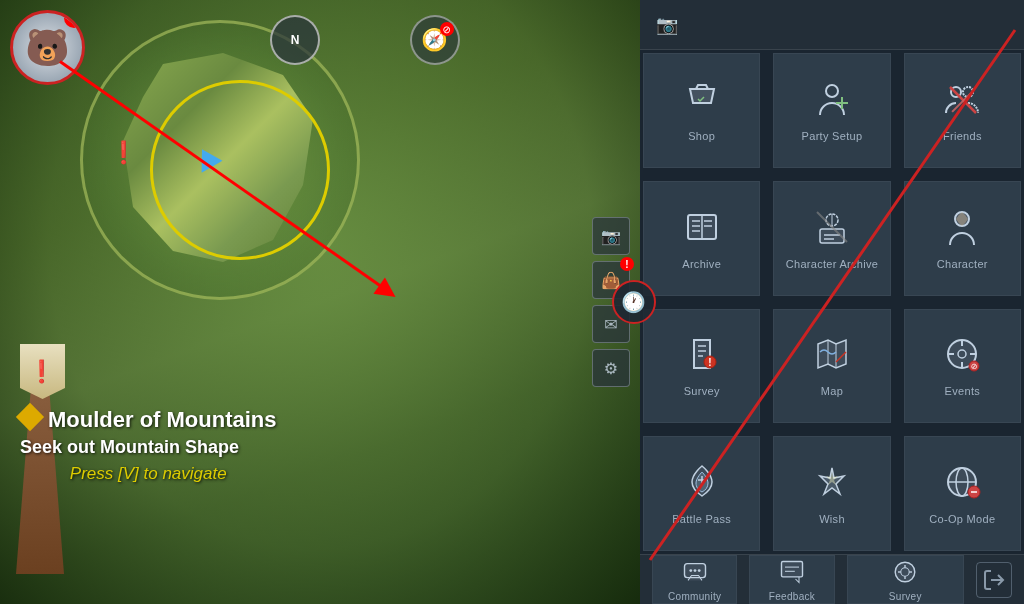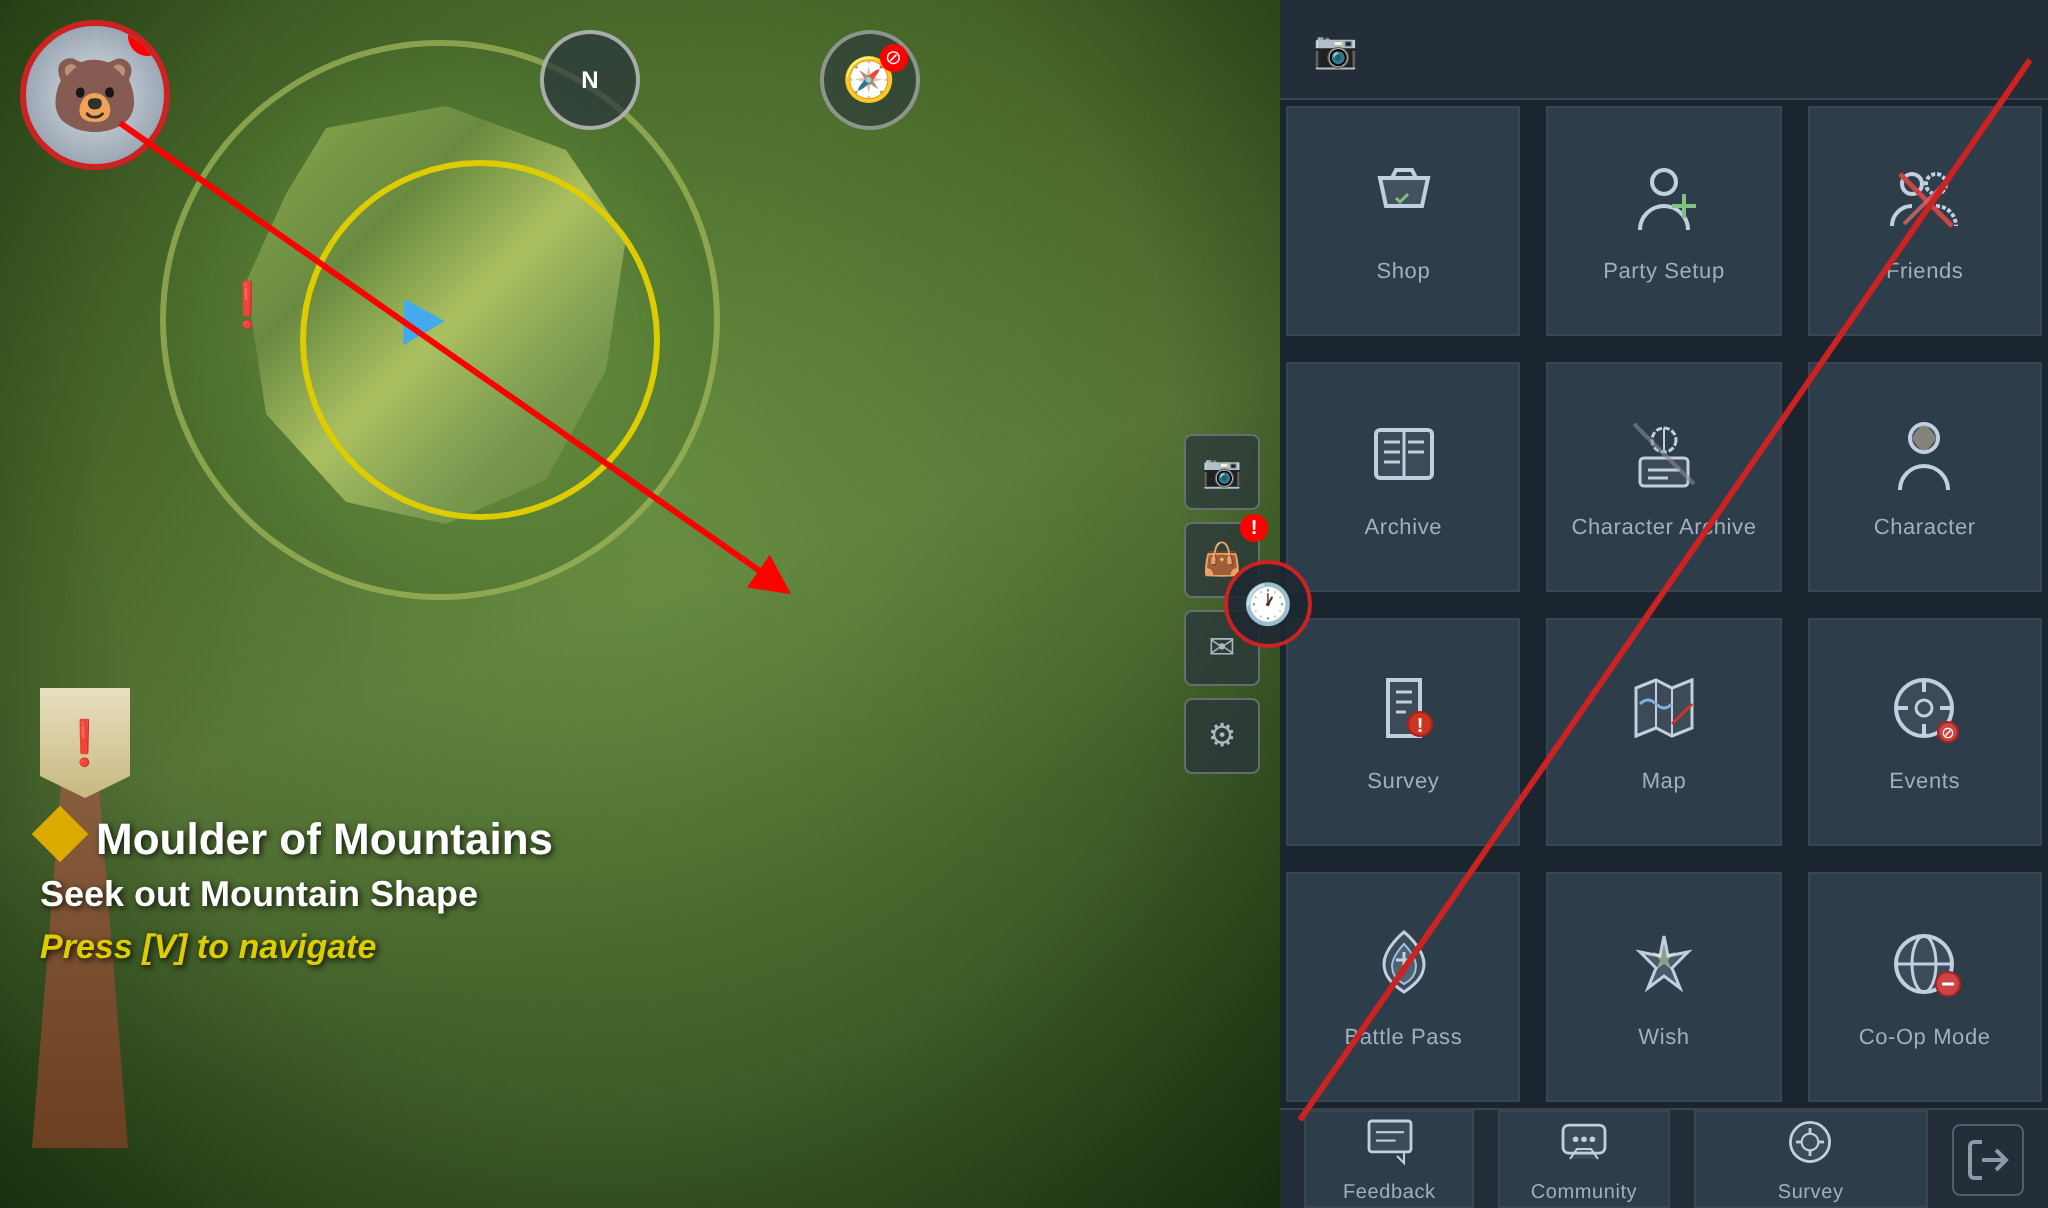--- a/index.html
+++ b/index.html
@@ -220,23 +220,24 @@
       font-size: 18px;
       font-weight: bold;
       text-shadow: 1px 1px 3px rgba(0,0,0,0.8);
       margin-top: 4px;
     }
 
     .quest-nav {
       color: #ddcc00;
       font-size: 17px;
       font-style: italic;
-      font-weight: bold;
+      font-weight: normal;
       margin-top: 6px;
       text-shadow: 1px 1px 3px rgba(0,0,0,0.9);
+      text-align: center;
     }
 
     
     .side-icons-left {
       position: absolute;
       right: 10px;
       top: 50%;
       transform: translateY(-50%);
       display: flex;
       flex-direction: column;
@@ -640,40 +641,40 @@
           </svg>
         </div>
         <div class="menu-item-label">Co-Op Mode</div>
       </div>
     </div>
 
     <div class="bottom-bar">
       <div class="menu-item" style="flex:1; background:#2e3d4a; border:1px solid rgba(255,255,255,0.05); padding:4px; display:flex; flex-direction:column; align-items:center; gap:2px; cursor:pointer; height:100%;">
         <div class="menu-item-icon" style="font-size:20px;">
           <svg width="28" height="28" viewBox="0 0 40 40" fill="none">
-            <rect x="5" y="5" width="30" height="22" rx="2" stroke="#c0d0e0" stroke-width="2" fill="rgba(192,208,224,0.1)"></rect>
-            <line x1="10" y1="13" x2="30" y2="13" stroke="#c0d0e0" stroke-width="1.5"></line>
-            <line x1="10" y1="19" x2="24" y2="19" stroke="#c0d0e0" stroke-width="1.5"></line>
-            <path d="M25 30 L30 35 L30 27" stroke="#c0d0e0" stroke-width="1.5"></path>
-          </svg>
-        </div>
-        <div class="menu-item-label" style="font-size:10px; color:#a0b0c0;">Feedback</div>
-      </div>
-
-      <div class="menu-item" style="flex:1; background:#2e3d4a; border:1px solid rgba(255,255,255,0.05); padding:4px; display:flex; flex-direction:column; align-items:center; gap:2px; cursor:pointer; height:100%;">
-        <div class="menu-item-icon" style="font-size:20px;">
-          <svg width="28" height="28" viewBox="0 0 40 40" fill="none">
             <rect x="5" y="8" width="30" height="20" rx="4" stroke="#c0d0e0" stroke-width="2" fill="rgba(192,208,224,0.1)"></rect>
             <path d="M10 32 L15 25 H25 L30 32" stroke="#c0d0e0" stroke-width="1.5" fill="rgba(192,208,224,0.1)"></path>
             <circle cx="14" cy="18" r="2" fill="#c0d0e0"></circle>
             <circle cx="20" cy="18" r="2" fill="#c0d0e0"></circle>
             <circle cx="26" cy="18" r="2" fill="#c0d0e0"></circle>
           </svg>
         </div>
         <div class="menu-item-label" style="font-size:10px; color:#a0b0c0;">Community</div>
+      </div>
+
+      <div class="menu-item" style="flex:1; background:#2e3d4a; border:1px solid rgba(255,255,255,0.05); padding:4px; display:flex; flex-direction:column; align-items:center; gap:2px; cursor:pointer; height:100%;">
+        <div class="menu-item-icon" style="font-size:20px;">
+          <svg width="28" height="28" viewBox="0 0 40 40" fill="none">
+            <rect x="5" y="5" width="30" height="22" rx="2" stroke="#c0d0e0" stroke-width="2" fill="rgba(192,208,224,0.1)"></rect>
+            <line x1="10" y1="13" x2="30" y2="13" stroke="#c0d0e0" stroke-width="1.5"></line>
+            <line x1="10" y1="19" x2="24" y2="19" stroke="#c0d0e0" stroke-width="1.5"></line>
+            <path d="M25 30 L30 35 L30 27" stroke="#c0d0e0" stroke-width="1.5"></path>
+          </svg>
+        </div>
+        <div class="menu-item-label" style="font-size:10px; color:#a0b0c0;">Feedback</div>
       </div>
 
       <div class="menu-item" style="flex:1; background:#2e3d4a; border:1px solid rgba(255,255,255,0.05); padding:20px; display:flex; flex-direction:column; align-items:center; gap:2px; cursor:pointer; height:100%;">
         <div class="menu-item-icon" style="font-size:20px;">
           <svg width="28" height="28" viewBox="0 0 40 40" fill="none">
             <circle cx="20" cy="20" r="14" stroke="#c0d0e0" stroke-width="2" fill="rgba(192,208,224,0.1)"></circle>
             <circle cx="20" cy="20" r="6" stroke="#c0d0e0" stroke-width="1.5"></circle>
             <line x1="20" y1="10" x2="20" y2="14" stroke="#c0d0e0" stroke-width="2"></line>
             <line x1="20" y1="26" x2="20" y2="30" stroke="#c0d0e0" stroke-width="2"></line>
             <line x1="10" y1="20" x2="14" y2="20" stroke="#c0d0e0" stroke-width="2"></line>

